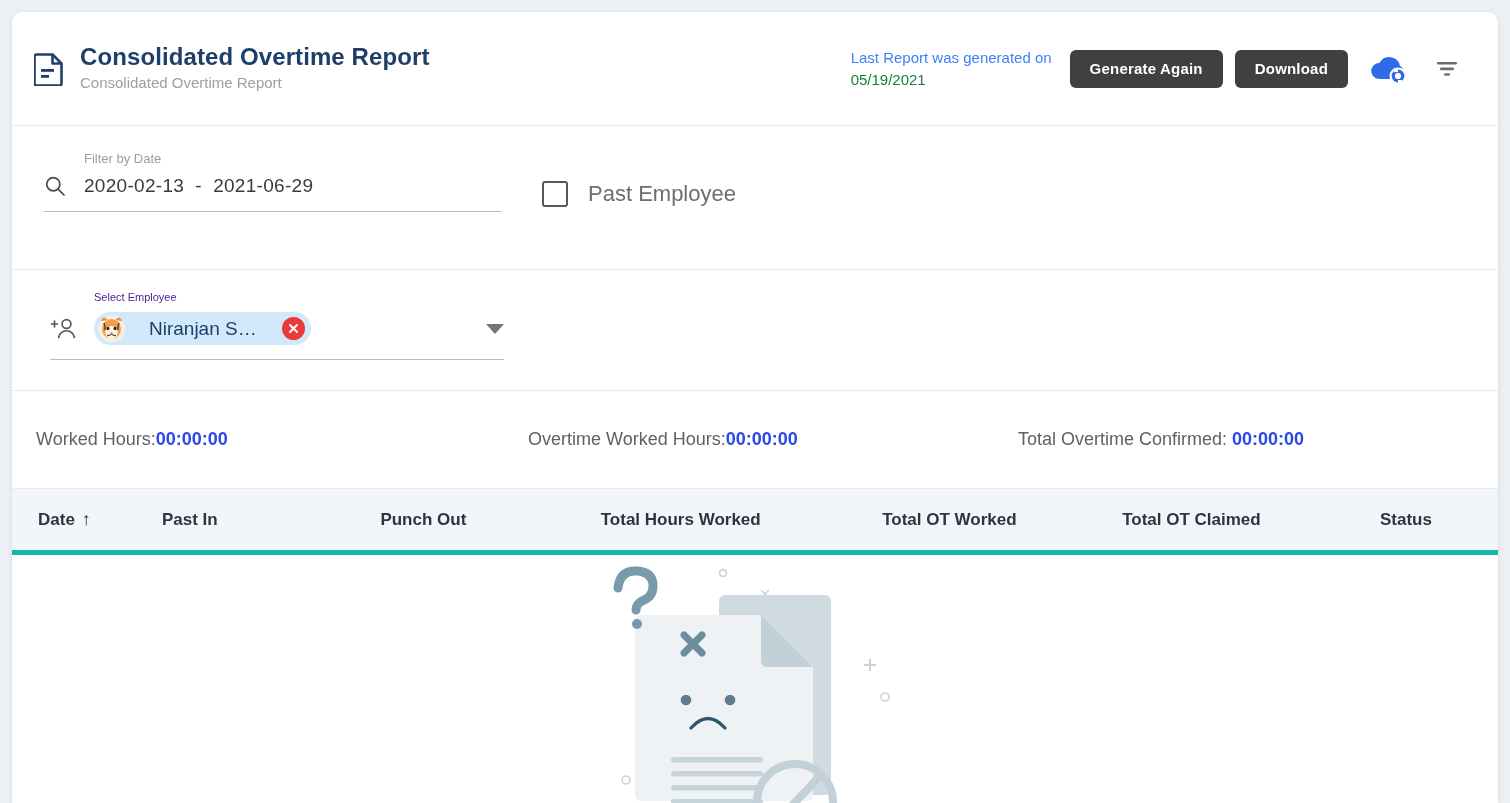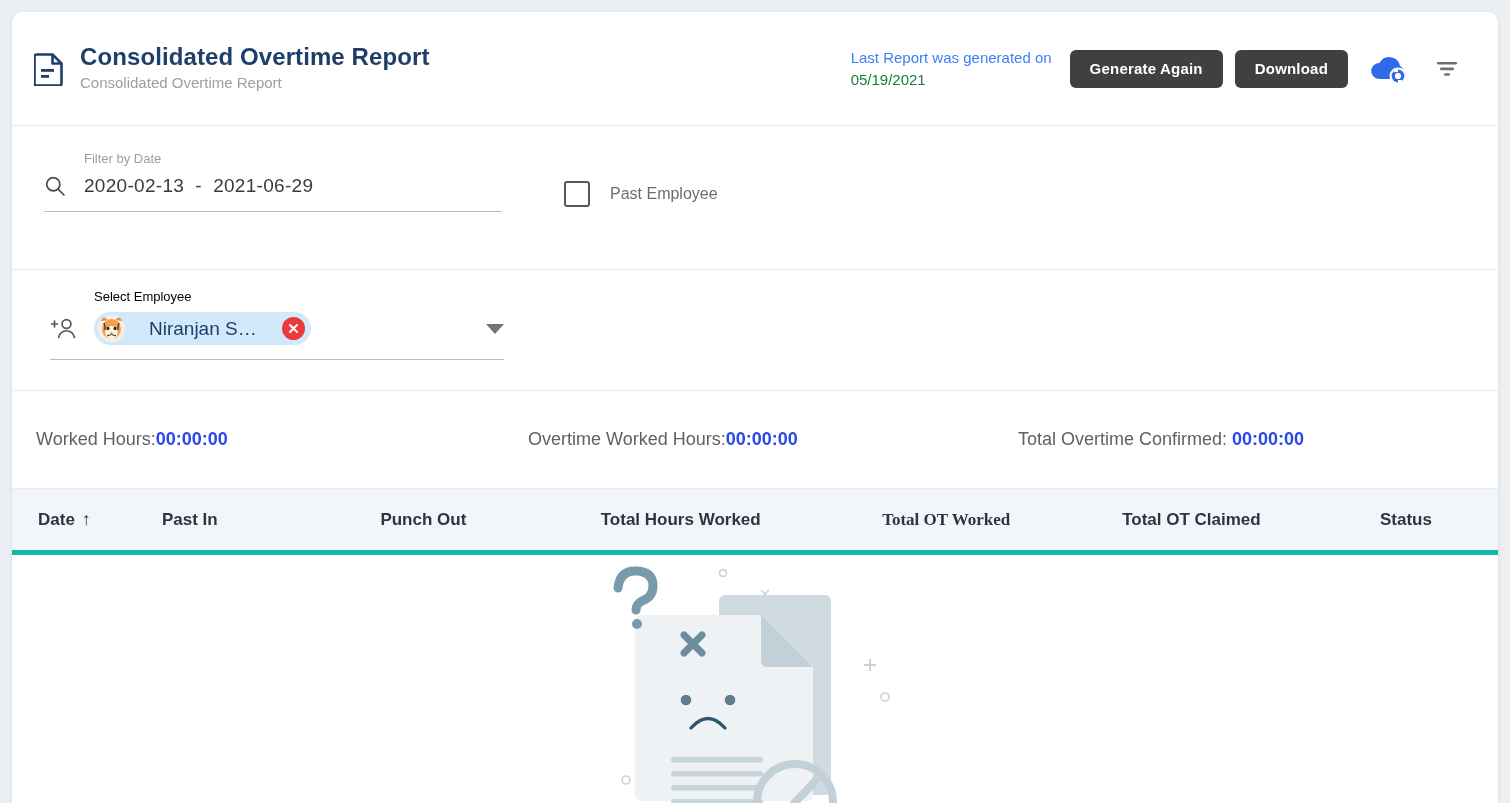--- a/index.html
+++ b/index.html
@@ -56,21 +56,20 @@
   .filter-btn { width: 42px; height: 40px; margin-left: 14px; }
 
   
   .filter-section {
     height: 144px;
     display: flex;
     align-items: flex-start;
     padding: 25px 0 0 32px;
     border-bottom: 1px solid #e8eaee;
     position: relative;
-    gap: 22px;
   }
   .date-field { width: 458px; position: relative; }
   .field-label { font-size: 13px; color: #9aa0a8; margin-left: 40px; line-height: 16px; }
   .date-row { display: flex; align-items: center; margin-top: 8px; }
   .search-icon { width: 22px; height: 22px; margin-right: 18px; flex: 0 0 auto; }
   .date-value {
     font-size: 19px; color: #3a3a3a; letter-spacing: .3px;
     background: none; border: none; outline: none;
     font-family: "Liberation Sans", sans-serif;
     width: 380px;
@@ -79,30 +78,30 @@
 
   .past-emp {
     display: flex; align-items: center;
     margin-left: 40px; margin-top: 30px;
   }
   .checkbox {
     width: 26px; height: 26px;
     border: 2px solid #55595e; border-radius: 3px;
     background: #fff; cursor: pointer; flex: 0 0 auto;
   }
-  .past-emp-label { font-size: 16px; color: #696e75; margin-left: 20px; }
+  .past-emp-label { font-size: 22px; color: #696e75; margin-left: 20px; }
 
   
   .employee-section {
     height: 121px;
     padding: 19px 0 0 38px;
     border-bottom: 1px solid #e8eaee;
     position: relative;
   }
-  .emp-label { font-size: 13px; color: #000000; margin-left: 44px; line-height: 16px; }
+  .emp-label { font-size: 11px; color: #4c1d95; margin-left: 44px; line-height: 16px; }
   .emp-row { display: flex; align-items: center; margin-top: 7px; position: relative; width: 454px; }
   .person-add-icon { width: 26px; height: 26px; flex: 0 0 auto; margin-right: 18px; }
   .chip {
     display: inline-flex; align-items: center;
     background: #d2e9fb; border-radius: 18px;
     height: 33px; padding: 0 6px 0 4px; cursor: pointer; gap: 15px;
   }
   .avatar {
     width: 27px; height: 27px; border-radius: 50%;
     flex: 0 0 auto; overflow: hidden;
@@ -150,21 +149,21 @@
   .th {
     font-size: 17px; font-weight: bold; color: #2e3440;
     white-space: nowrap;
   }
   .th.sorted { display: flex; align-items: center; gap: 7px; }
   .sort-arrow { font-size: 18px; font-weight: normal; }
   .c1 { width: 152px; padding-left: 26px; }
   .c2 { width: 222px; }
   .c3 { width: 224px; }
   .c4 { width: 286px; }
-  .c5 { width: 244px; font-family: Liberation Serif, serif; }
+  .c5 { width: 244px; }
   .c6 { width: 262px; }
   .c7 { width: 120px; }
 
   .empty-area {
     height: 265px;
     display: flex; align-items: flex-start; justify-content: center;
     overflow: hidden;
   }
   .empty-illus { margin-top: 4px; }
 </style>

